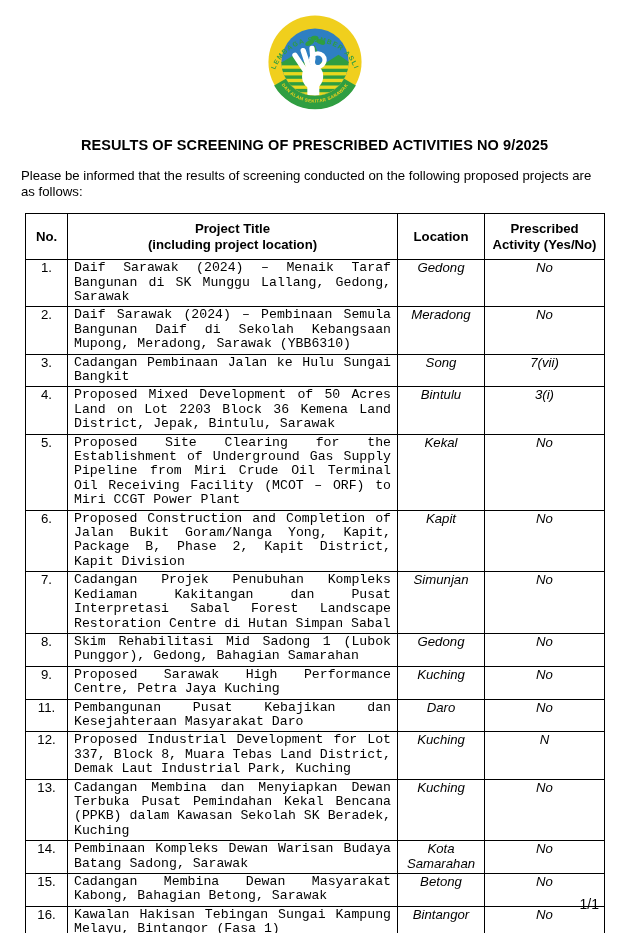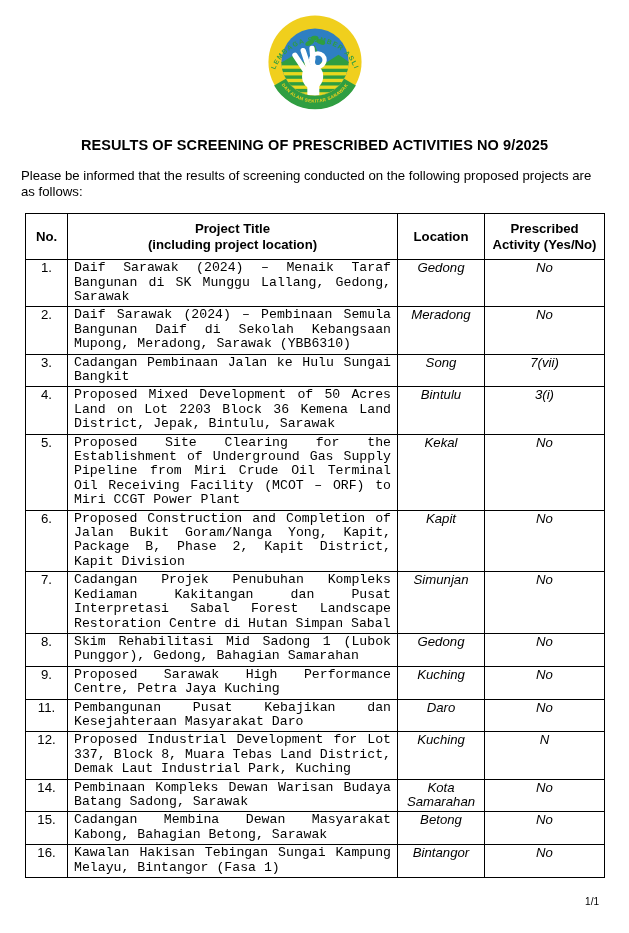--- a/index.html
+++ b/index.html
@@ -31,21 +31,21 @@
   }
   .results td {
     font-size:13.2px; line-height:14.4px;
     padding:1px 6px 2px; vertical-align:top;
   }
   td.c-no  { text-align:center; padding-left:2px; padding-right:2px; }
   td.c-title { text-align:justify;font-family:Liberation Mono, monospace; }
   td.c-loc, td.c-act { text-align:center;font-style:italic; }
   tbody tr:nth-child(3) td, tbody tr:nth-child(10) td { height:29px; }
 
-  .page-num { position:absolute; top:896px; right:30px; font-size:10px; }
+  .page-num { position:absolute; top:896px; right:30px; font-size:14px; }
 </style>
 </head>
 <body>
 
 <div class="page">
 
   <div class="logo-wrap">
     <svg viewBox="0 0 200 200">
       <defs>
         <clipPath id="innerClip">
@@ -181,20 +181,26 @@
       <td class="c-loc">Daro</td>
       <td class="c-act">No</td>
     </tr>
         <tr>
       <td class="c-no">12.</td>
       <td class="c-title">Proposed Industrial Development for Lot 337, Block 8, Muara Tebas Land District, Demak Laut Industrial Park, Kuching</td>
       <td class="c-loc">Kuching</td>
       <td class="c-act">N</td>
     </tr>
         <tr>
+      <td class="c-no">13.</td>
+      <td class="c-title">Cadangan Membina dan Menyiapkan Dewan Terbuka Pusat Pemindahan Kekal Bencana (PPKB) dalam Kawasan Sekolah SK Beradek, Kuching</td>
+      <td class="c-loc">Kuching</td>
+      <td class="c-act">No</td>
+    </tr>
+        <tr>
       <td class="c-no">14.</td>
       <td class="c-title">Pembinaan Kompleks Dewan Warisan Budaya Batang Sadong, Sarawak</td>
       <td class="c-loc">Kota Samarahan</td>
       <td class="c-act">No</td>
     </tr>
         <tr>
       <td class="c-no">15.</td>
       <td class="c-title">Cadangan Membina Dewan Masyarakat Kabong, Bahagian Betong, Sarawak</td>
       <td class="c-loc">Betong</td>
       <td class="c-act">No</td>

